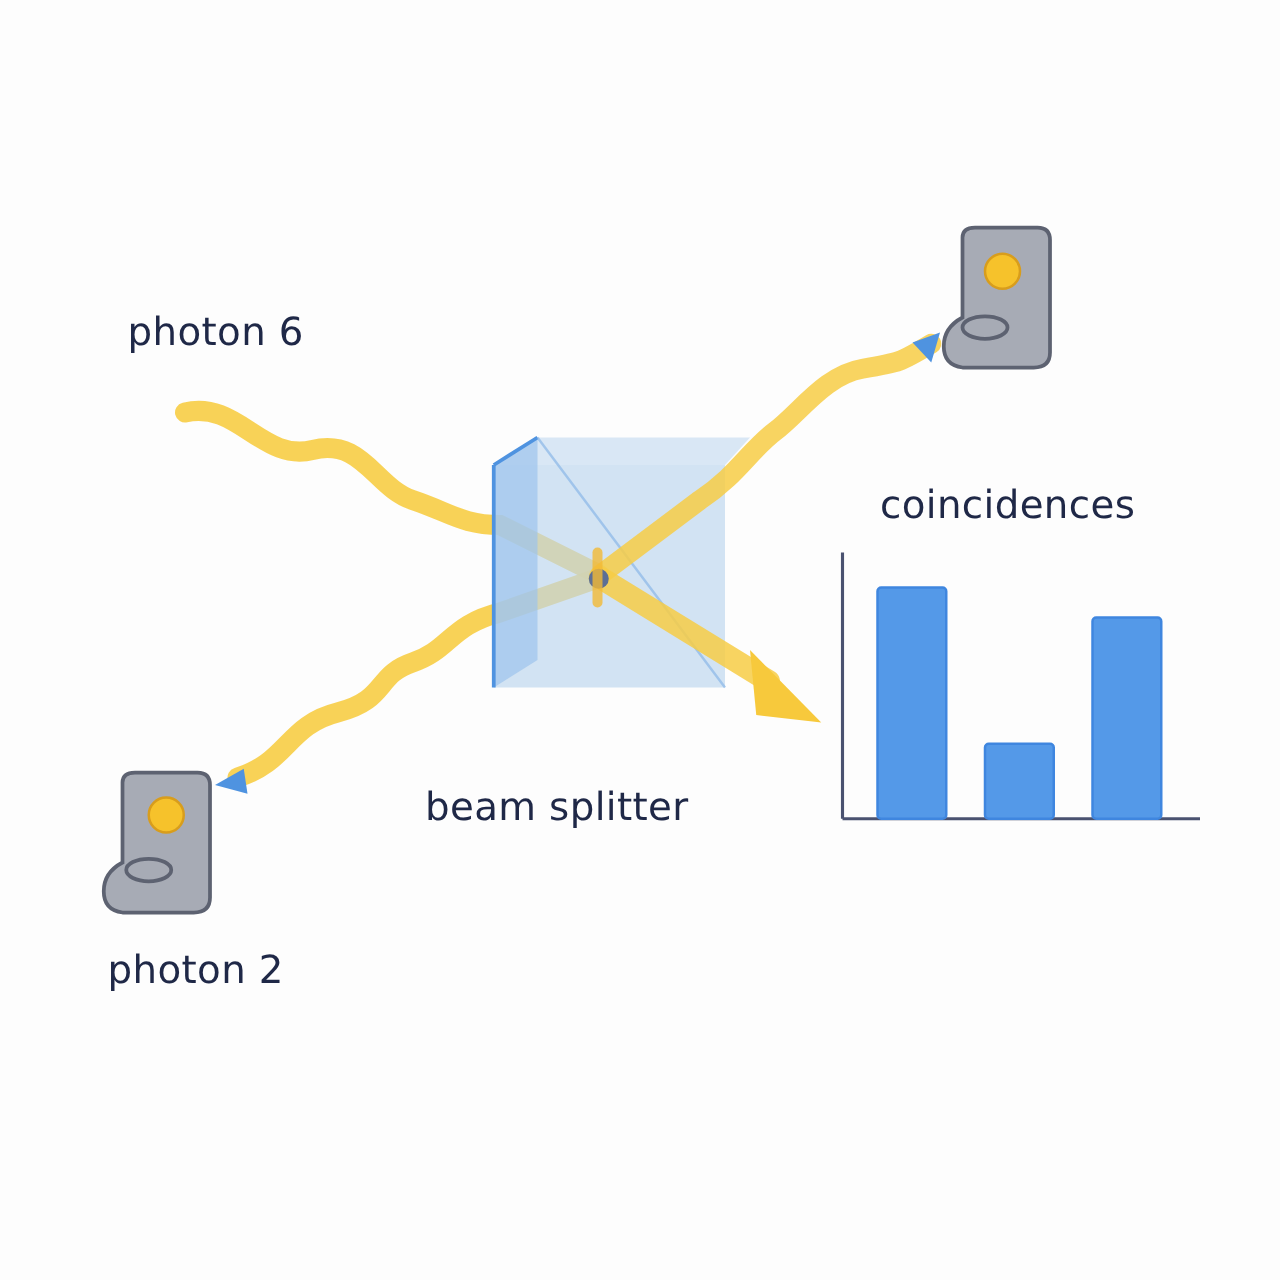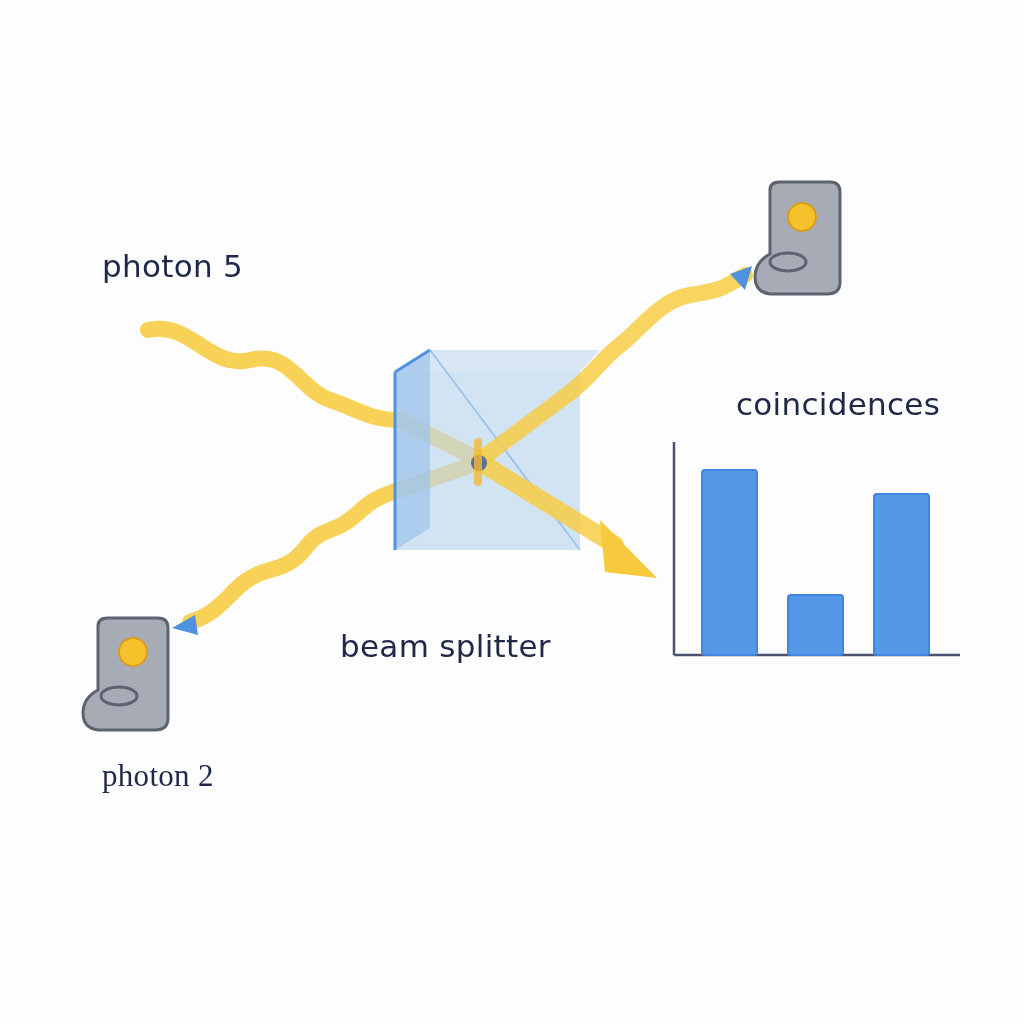--- a/index.html
+++ b/index.html
@@ -50,16 +50,16 @@
 
   <g>
     <line x1="674" y1="442" x2="674" y2="655" stroke="#4a5270" stroke-width="2.5"></line>
     <line x1="674" y1="655" x2="960" y2="655" stroke="#4a5270" stroke-width="2.5"></line>
     <rect id="bar0" x="702" y="470" width="55" height="185" rx="3" fill="#5499e8" stroke="#3f86df" stroke-width="2"></rect>
     <rect id="bar1" x="788" y="595" width="55" height="60" rx="3" fill="#5499e8" stroke="#3f86df" stroke-width="2"></rect>
     <rect id="bar2" x="874" y="494" width="55" height="161" rx="3" fill="#5499e8" stroke="#3f86df" stroke-width="2"></rect>
   </g>
 </svg>
 
-<div class="label" style="left:102px;top:248px;">photon 5</div>
-<div class="label" style="left:102px;top:758px;font-family:Liberation Serif, serif;">photon 2</div>
+<div class="label" style="left:102px;top:248px;">photon 6</div>
+<div class="label" style="left:86px;top:758px;">photon 2</div>
 <div class="label" style="left:340px;top:628px;">beam splitter</div>
-<div class="label" style="left:704px;top:386px;margin-left:32px;">coincidences</div>
+<div class="label" style="left:704px;top:386px;">coincidences</div>
 
 </body></html>

